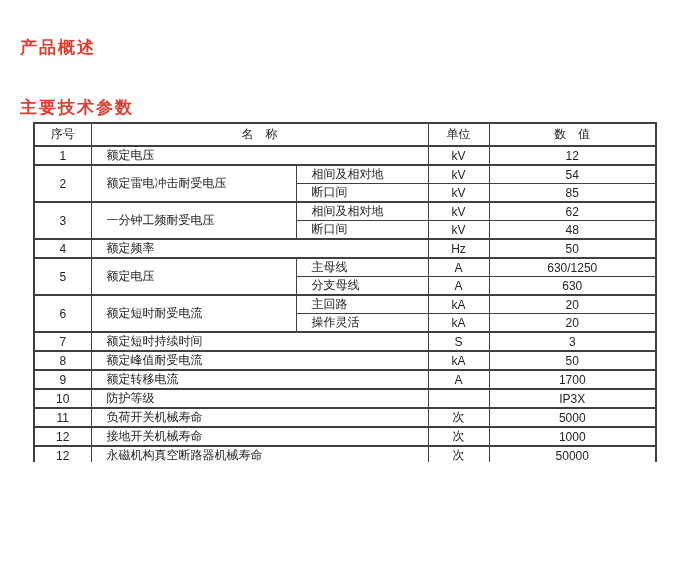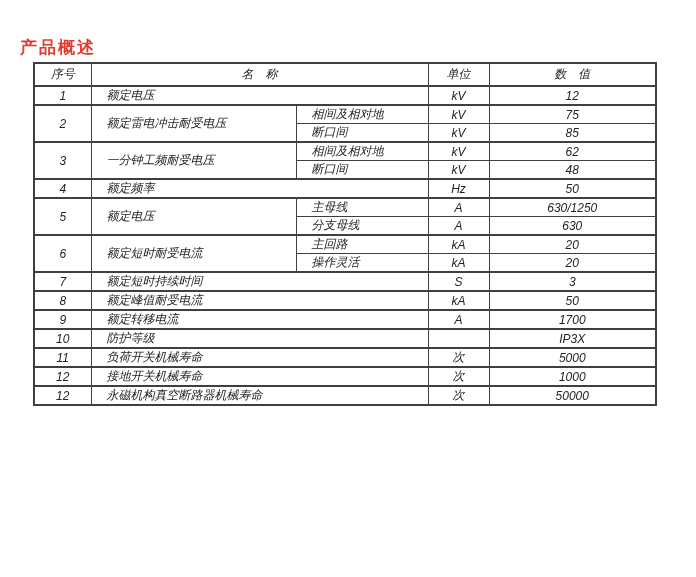--- a/index.html
+++ b/index.html
@@ -30,21 +30,20 @@
     text-align: justify;
   }
   .intro p { margin: 0; text-indent: 2em; }
   .params-heading-wrap { margin-top: 40px; }
   table.params {
     border-collapse: collapse;
     table-layout: fixed;
     width: 622px;
     margin: 4px 13px 0 13px;
     border: 2px solid #3f3f3f;
-    font-style: italic;
   }
   table.params th, table.params td {
     border: 1px solid #3f3f3f;
     padding: 0;
     height: 17px;
     font-size: 12px;
     font-weight: normal;
     text-align: center;
     color: #242424;
     overflow: hidden;
@@ -60,20 +59,23 @@
   col.c-value { width: 167px; }
 </style>
 </head>
 <body>
 
 <div class="page">
 
   <h1 class="section-heading">产品概述</h1>
 
 
+  <div class="params-heading-wrap">
+    <h1 class="section-heading">主要技术参数</h1>
+  </div>
 
   <table class="params">
     <colgroup>
       <col class="c-index">
       <col class="c-name">
       <col class="c-sub">
       <col class="c-unit">
       <col class="c-value">
     </colgroup>
     <thead>
@@ -89,21 +91,21 @@
           <td>1</td>
           <td colspan="2" class="left">额定电压</td>
           <td>kV</td>
           <td>12</td>
         </tr>
         <tr class="grp">
           <td rowspan="2">2</td>
           <td rowspan="2" class="left">额定雷电冲击耐受电压</td>
           <td class="left">相间及相对地</td>
           <td>kV</td>
-          <td>75</td>
+          <td>54</td>
         </tr>
         <tr>
           <td class="left">断口间</td>
           <td>kV</td>
           <td>85</td>
         </tr>
         <tr class="grp">
           <td rowspan="2">3</td>
           <td rowspan="2" class="left">一分钟工频耐受电压</td>
           <td class="left">相间及相对地</td>

